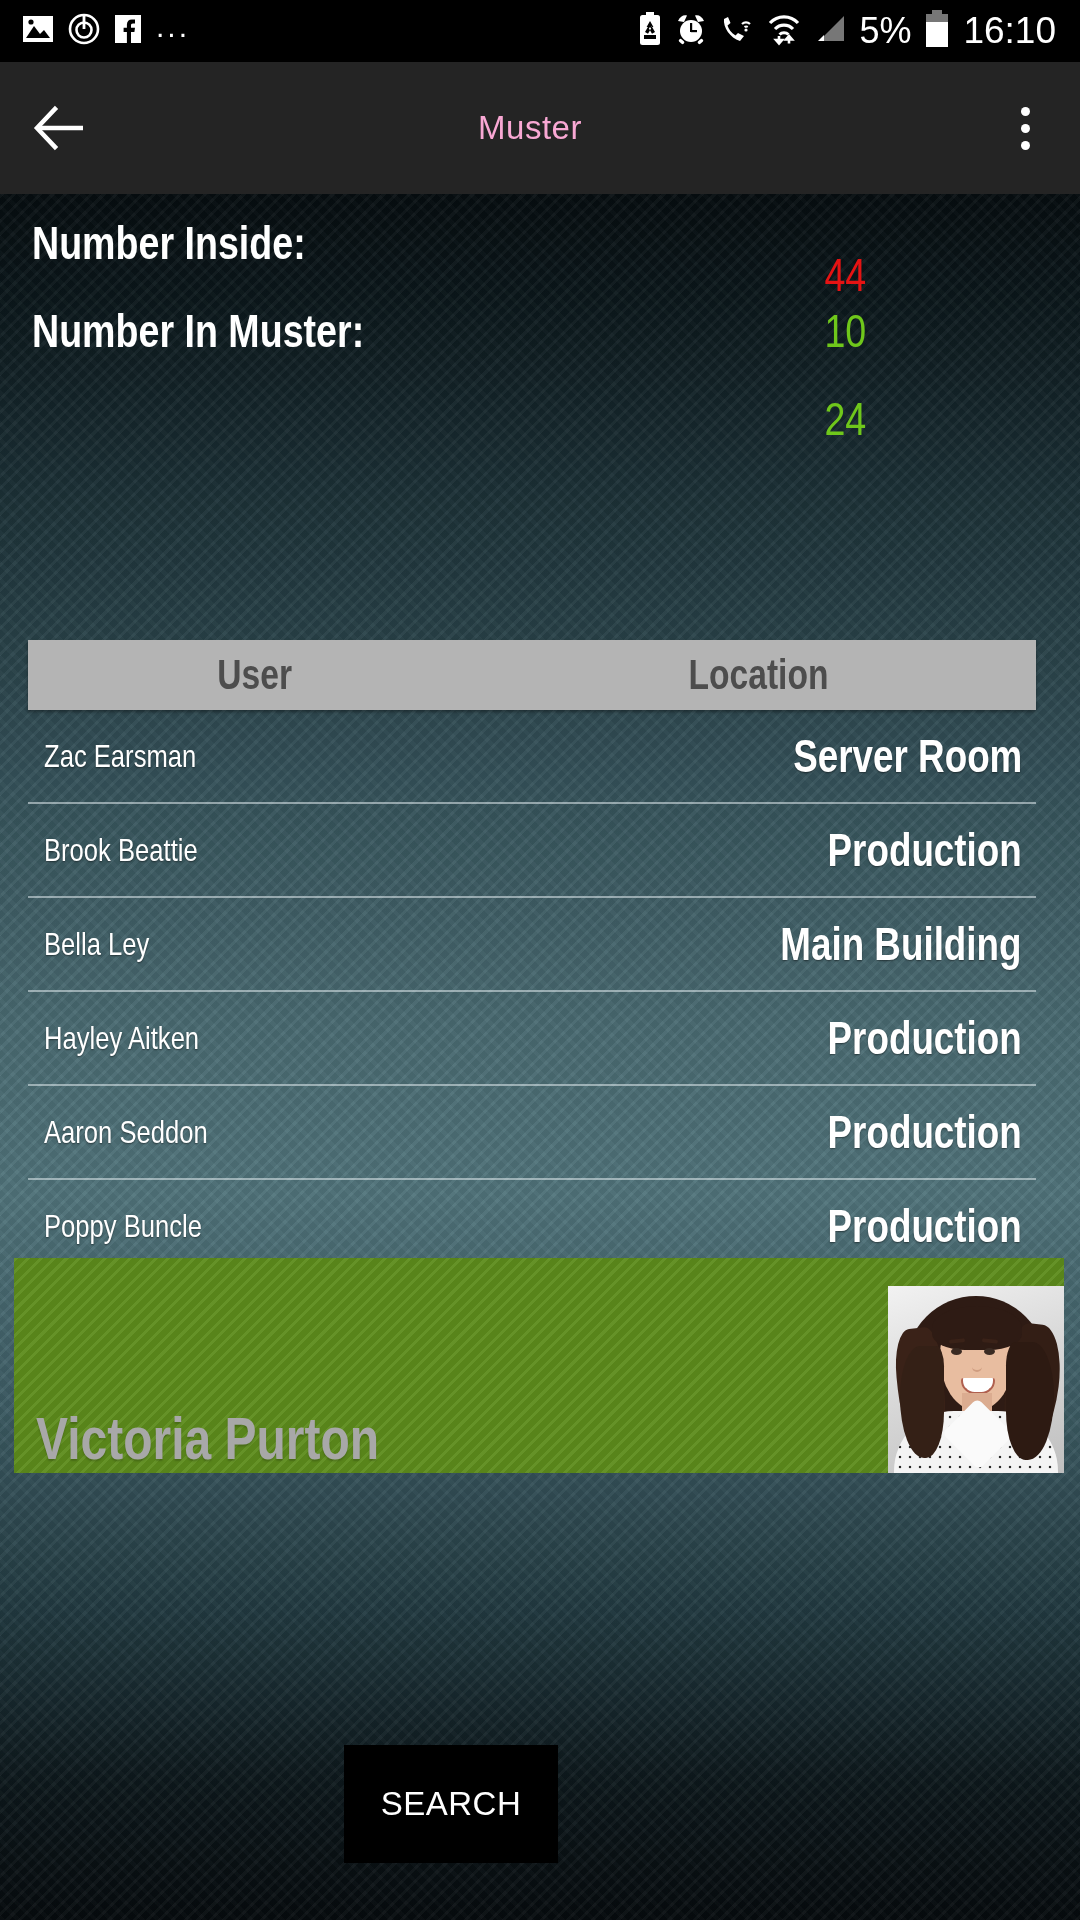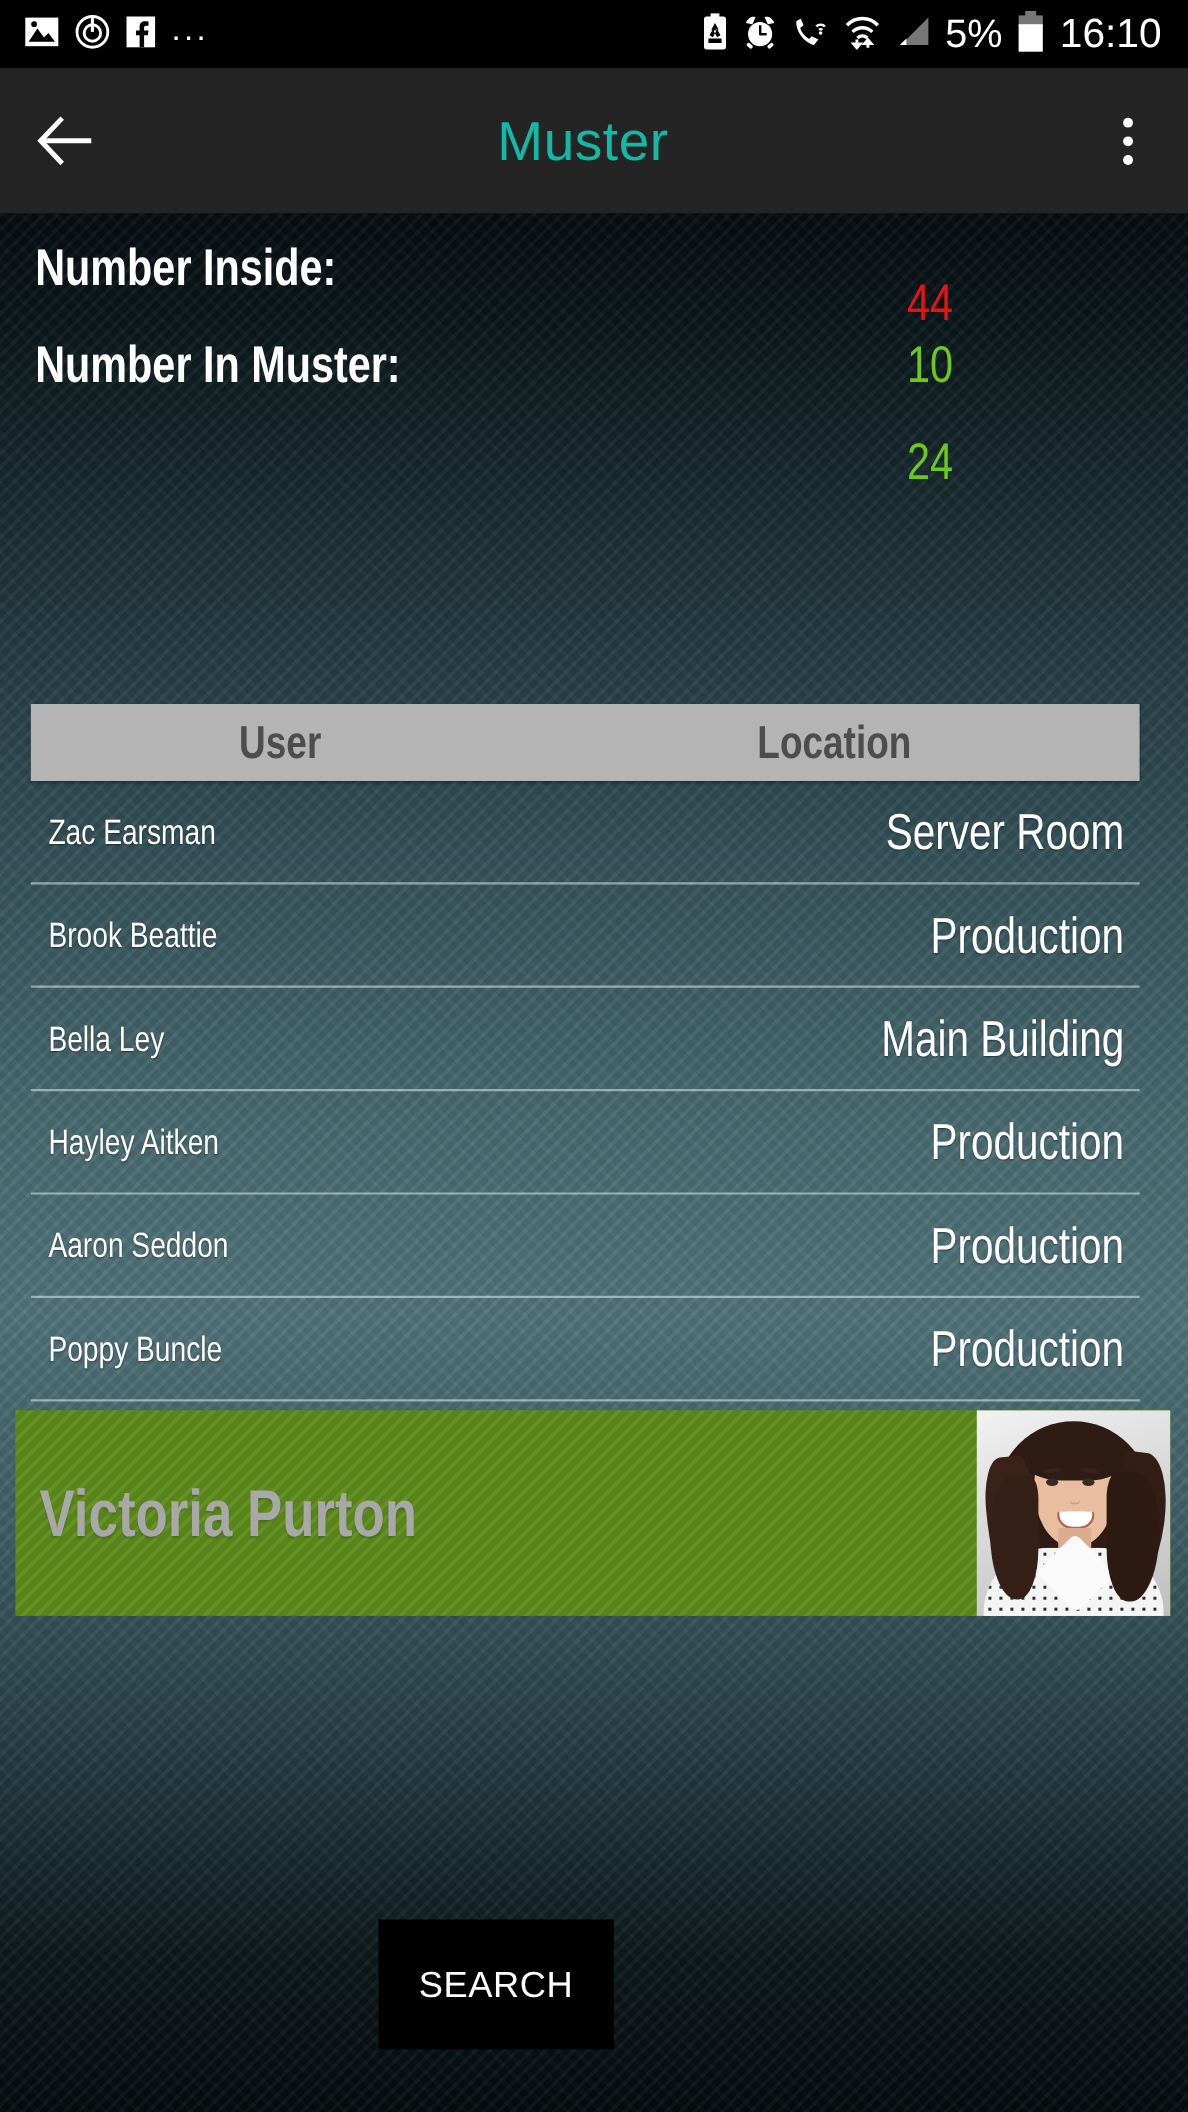--- a/index.html
+++ b/index.html
@@ -25,21 +25,21 @@
   .sb-text{ font-size:36px; font-weight:400; letter-spacing:0px; }
   .sb-clock{ font-size:37px; }
 
   
   .appbar{
     position:absolute; left:0; top:62px; width:1080px; height:132px;
     background:#242424; display:flex; align-items:center;
   }
   .appbar-back{ width:120px; display:flex; align-items:center; justify-content:center; }
   .appbar-title{
-    flex:1; text-align:center; color:#14b8a6; font-size:50px; font-weight:400;
+    flex:1; text-align:center; color:#f9a8d4; font-size:33px; font-weight:400;
     letter-spacing:0.5px; margin-left:-30px;
   }
   .appbar-menu{ width:110px; display:flex; flex-direction:column; align-items:center; gap:8px; }
   .dot{ width:9px; height:9px; border-radius:50%; background:#fff; display:block; }
 
   
   .content{
     position:absolute; left:0; top:194px; width:1080px; height:1726px;
     background:
       repeating-linear-gradient(135deg,
@@ -86,33 +86,33 @@
   .trow{
     margin:0 28px; height:94px; display:flex; align-items:center;
     border-bottom:2px solid rgba(225,235,238,0.55);
   }
   .trow:last-child{ border-bottom:none; }
   .td-user{
     flex:1; color:#ffffff; font-size:32px; font-weight:400; text-align:left;
     padding-left:16px; text-shadow:0 1px 2px rgba(0,0,0,0.45);
   }
   .td-loc{
-    color:#ffffff; font-size:46px; font-weight:400; text-align:right;
+    color:#ffffff; font-size:46px; font-weight:700; text-align:right;
     padding-right:14px; text-shadow:0 1px 2px rgba(0,0,0,0.45);
   }
 
   
   .usercard{
-    position:absolute; left:14px; top:1088px; width:1050px; height:187px;
+    position:absolute; left:14px; top:1064px; width:1050px; height:215px;
     background:
       repeating-linear-gradient(135deg,
         rgba(255,255,255,0.05) 0px, rgba(255,255,255,0.05) 3px,
         rgba(0,0,0,0.06) 3px, rgba(0,0,0,0.06) 9px),
       #5d8c1c;
-    display:flex; align-items:center; overflow:hidden;
+    display:flex; align-items:flex-end; overflow:hidden;
   }
   .usercard-name{
     flex:1; display:flex; align-items:center; padding-left:22px;
     color:#a8a8a8; font-size:60px; font-weight:700;
     text-shadow:0 2px 2px rgba(0,0,0,0.18);
   }
   .usercard-photo{
     width:176px; height:187px; position:relative; overflow:hidden;
     background:linear-gradient(160deg,#f2f2f2 0%,#d9d9d9 45%,#bfbfbf 100%);
     flex:0 0 176px;

